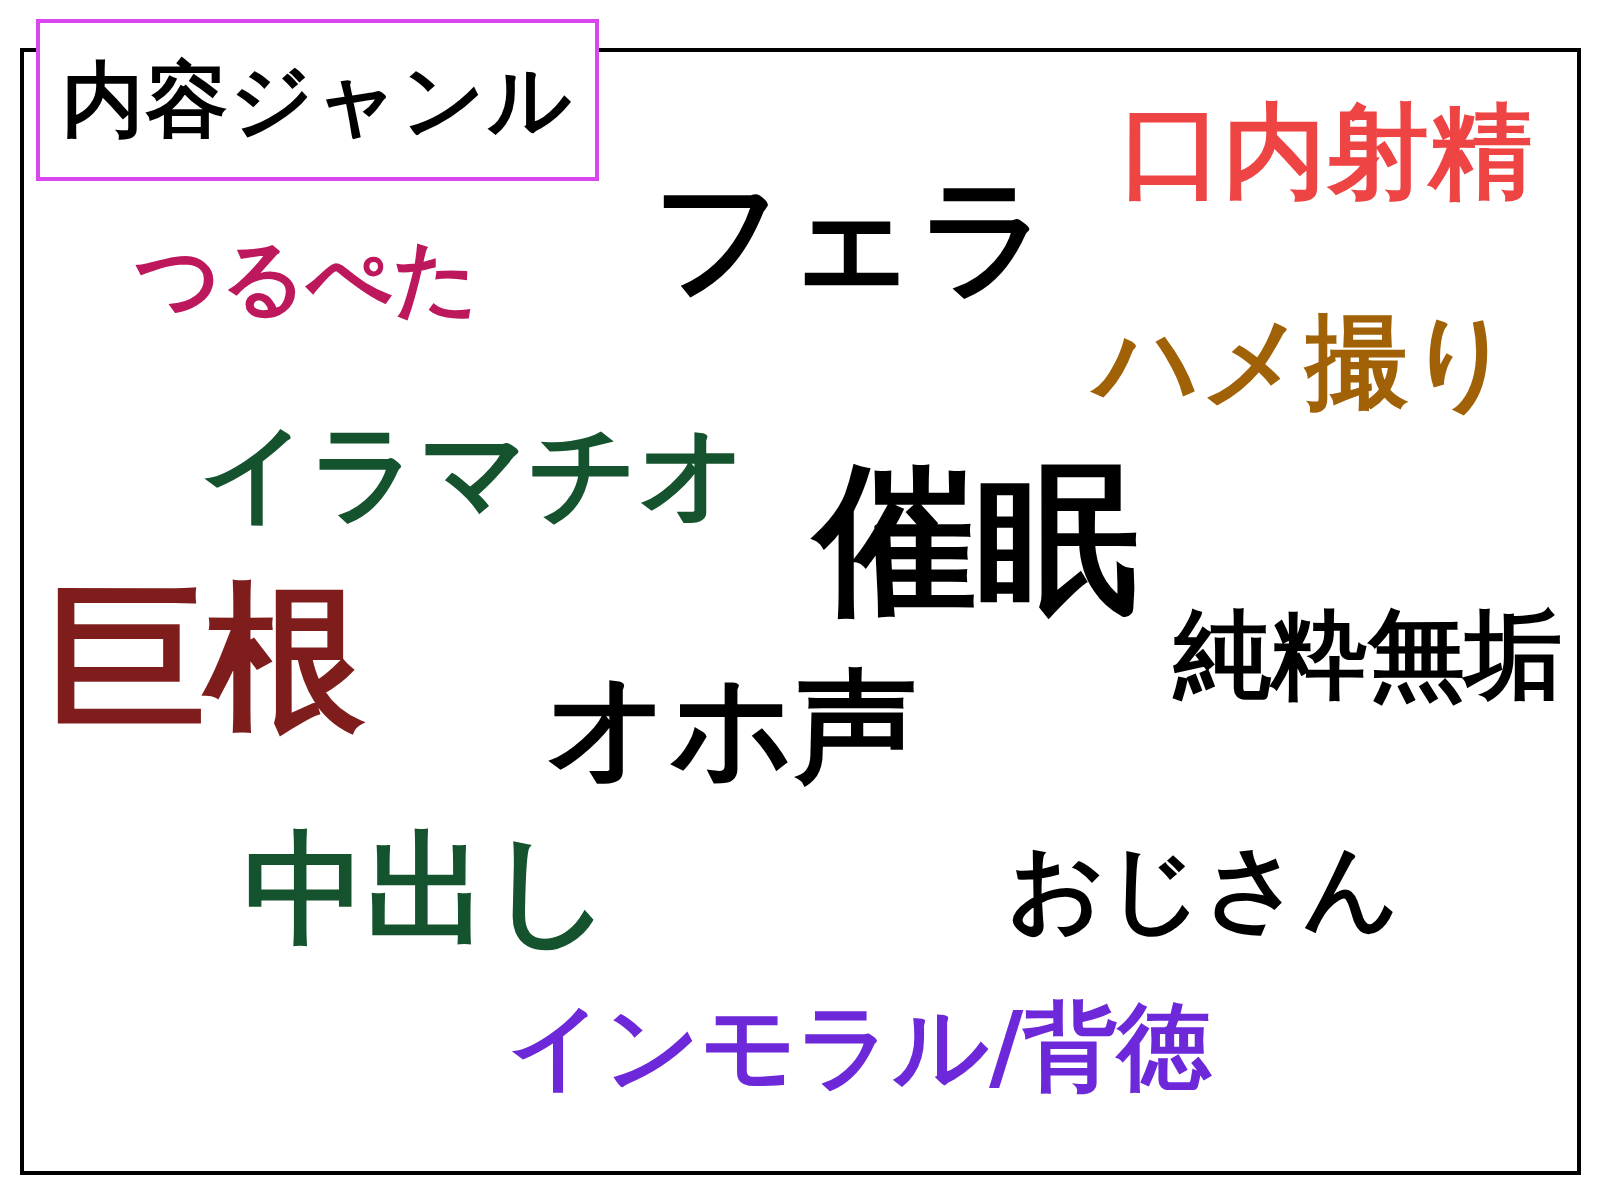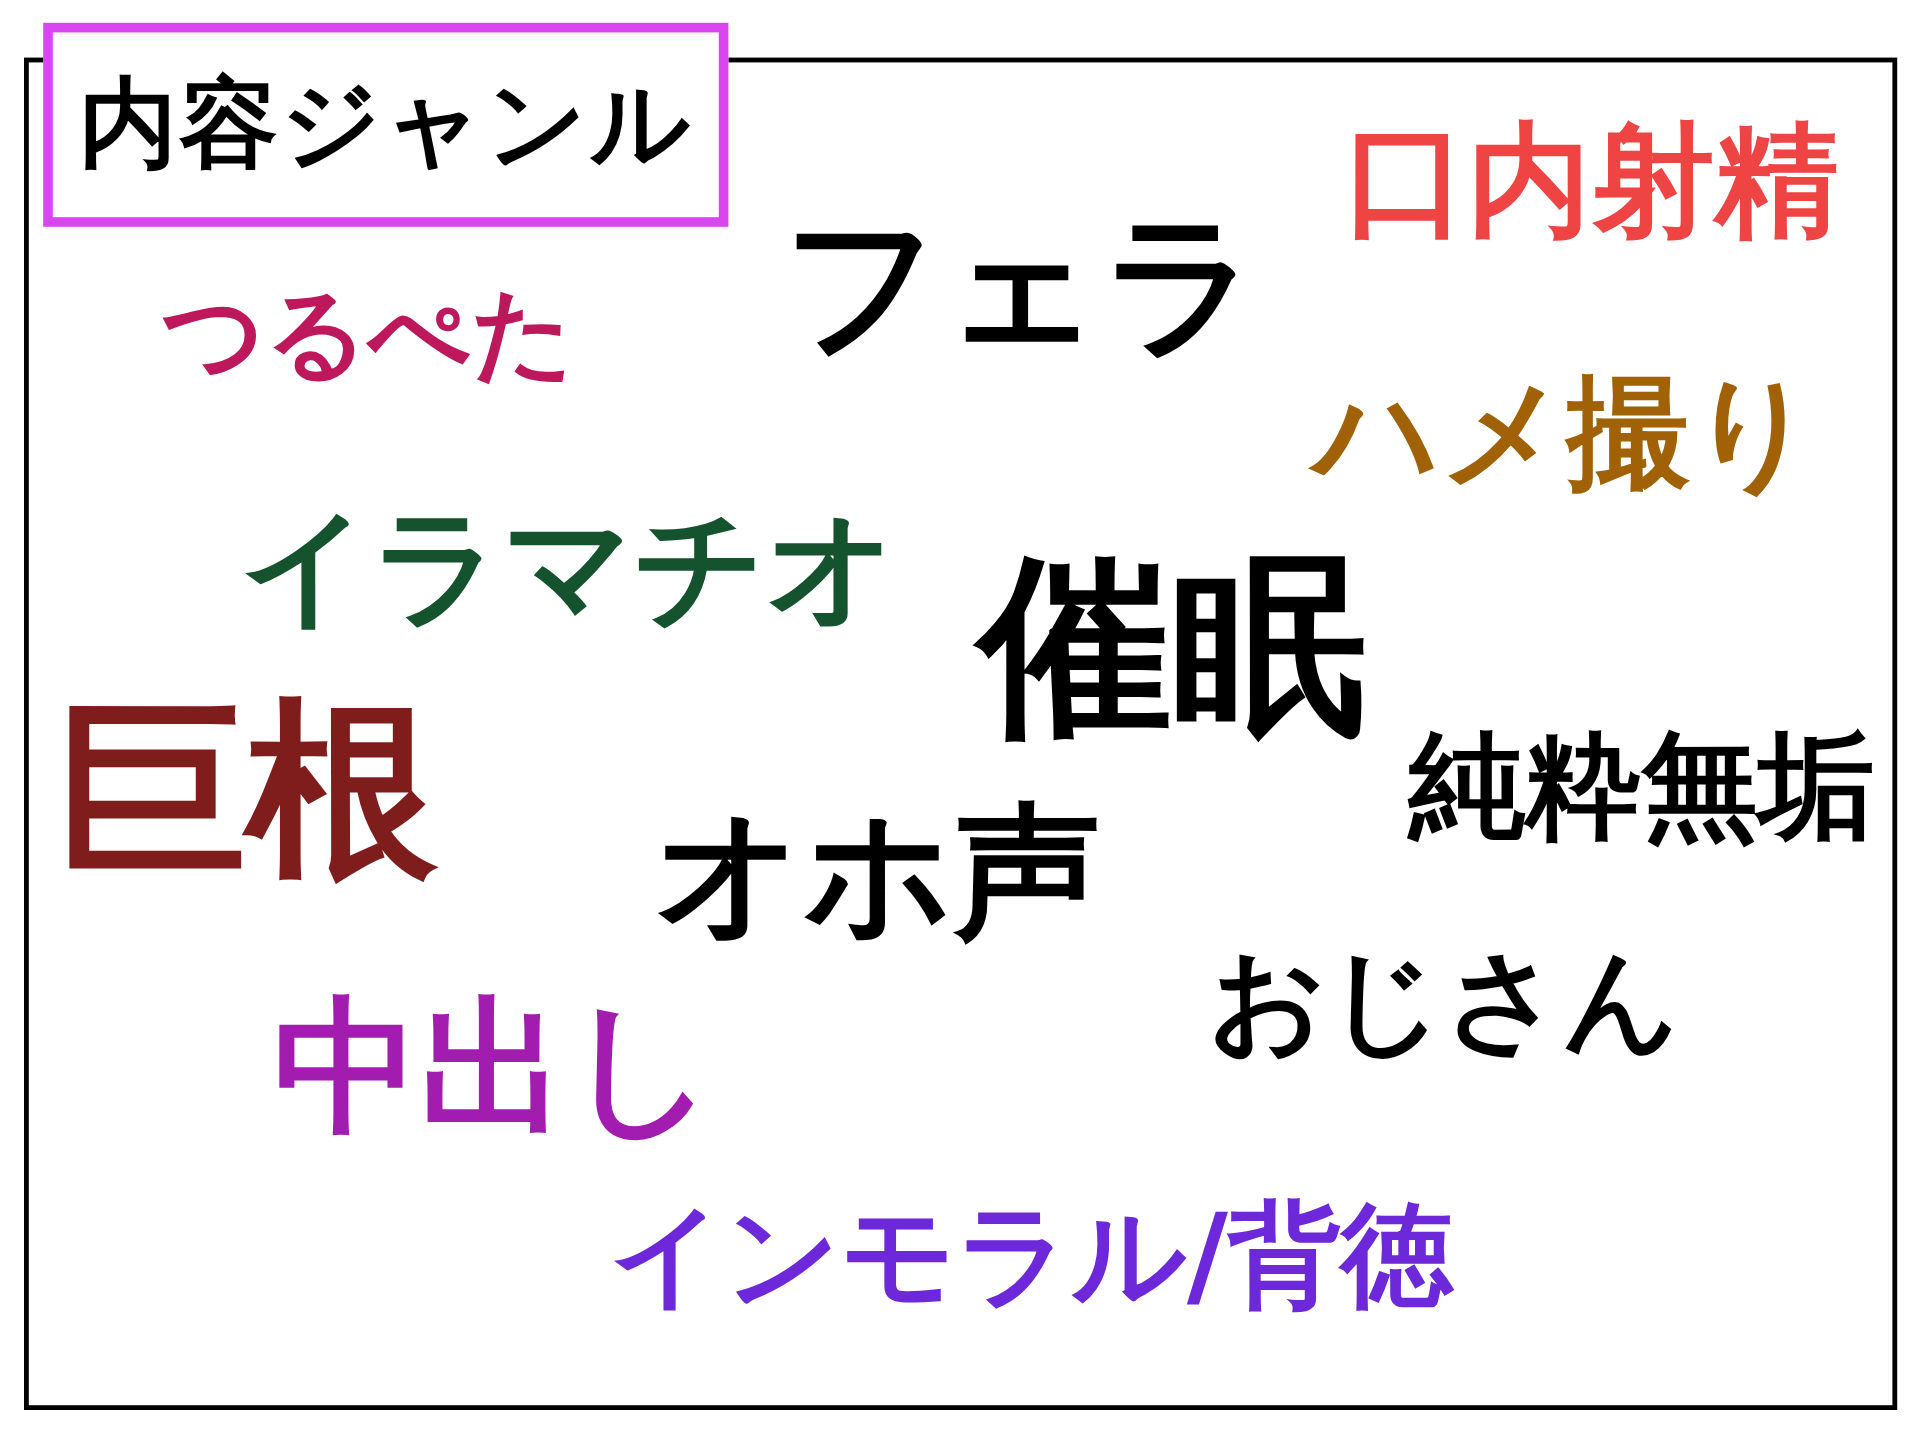--- a/index.html
+++ b/index.html
@@ -23,21 +23,21 @@
       height: 1119px;
       border: 4px solid #000000;
       background: #ffffff;
     }
     .title-box {
       position: absolute;
       left: 36px;
       top: 19px;
       width: 555px;
       height: 154px;
-      border: 8px solid #d946ef;
+      border: 4px solid #d946ef;
       background: #ffffff;
       display: flex;
       align-items: center;
       justify-content: center;
       z-index: 2;
     }
     .title-text {
       font-size: 82px;
       font-weight: bold;
       line-height: 1;
@@ -64,16 +64,16 @@
 <div id="tag-container">
   <span class="tag" style="left: 652px; top: 172px; font-size: 130px; color: rgb(0, 0, 0);">フェラ</span>
   <span class="tag" style="left: 1120px; top: 100px; font-size: 103px; color: #ef4444;">口内射精</span>
   <span class="tag" style="left: 135px; top: 236px; font-size: 84px; color: #be185d;">つるぺた</span>
   <span class="tag" style="left: 1095px; top: 310px; font-size: 103px; color: #a16207;">ハメ撮り</span>
   <span class="tag" style="left: 200px; top: 420px; font-size: 107px; color: #14532d;">イラマチオ</span>
   <span class="tag" style="left: 815px; top: 458px; font-size: 162px; color: rgb(0, 0, 0);">催眠</span>
   <span class="tag" style="left: 45px; top: 578px; font-size: 160px; color: #7f1d1d;">巨根</span>
   <span class="tag" style="left: 1174px; top: 606px; font-size: 97px; color: rgb(0, 0, 0);">純粋無垢</span>
   <span class="tag" style="left: 545px; top: 666px; font-size: 122px; color: rgb(0, 0, 0);">オホ声</span>
-  <span class="tag" style="left: 228px; top: 828px; font-size: 122px; color: #a21caf;">中出し</span>
-  <span class="tag" style="left: 1007px; top: 786px; font-size: 96px; color: rgb(0, 0, 0);">おじさん</span>
+  <span class="tag" style="left: 244px; top: 828px; font-size: 122px; color: #14532d;">中出し</span>
+  <span class="tag" style="left: 1007px; top: 840px; font-size: 96px; color: rgb(0, 0, 0);">おじさん</span>
   <span class="tag" style="left: 508px; top: 1000px; font-size: 94px; color: #6d28d9;">インモラル/背徳</span>
 </div>
 
 </body></html>

